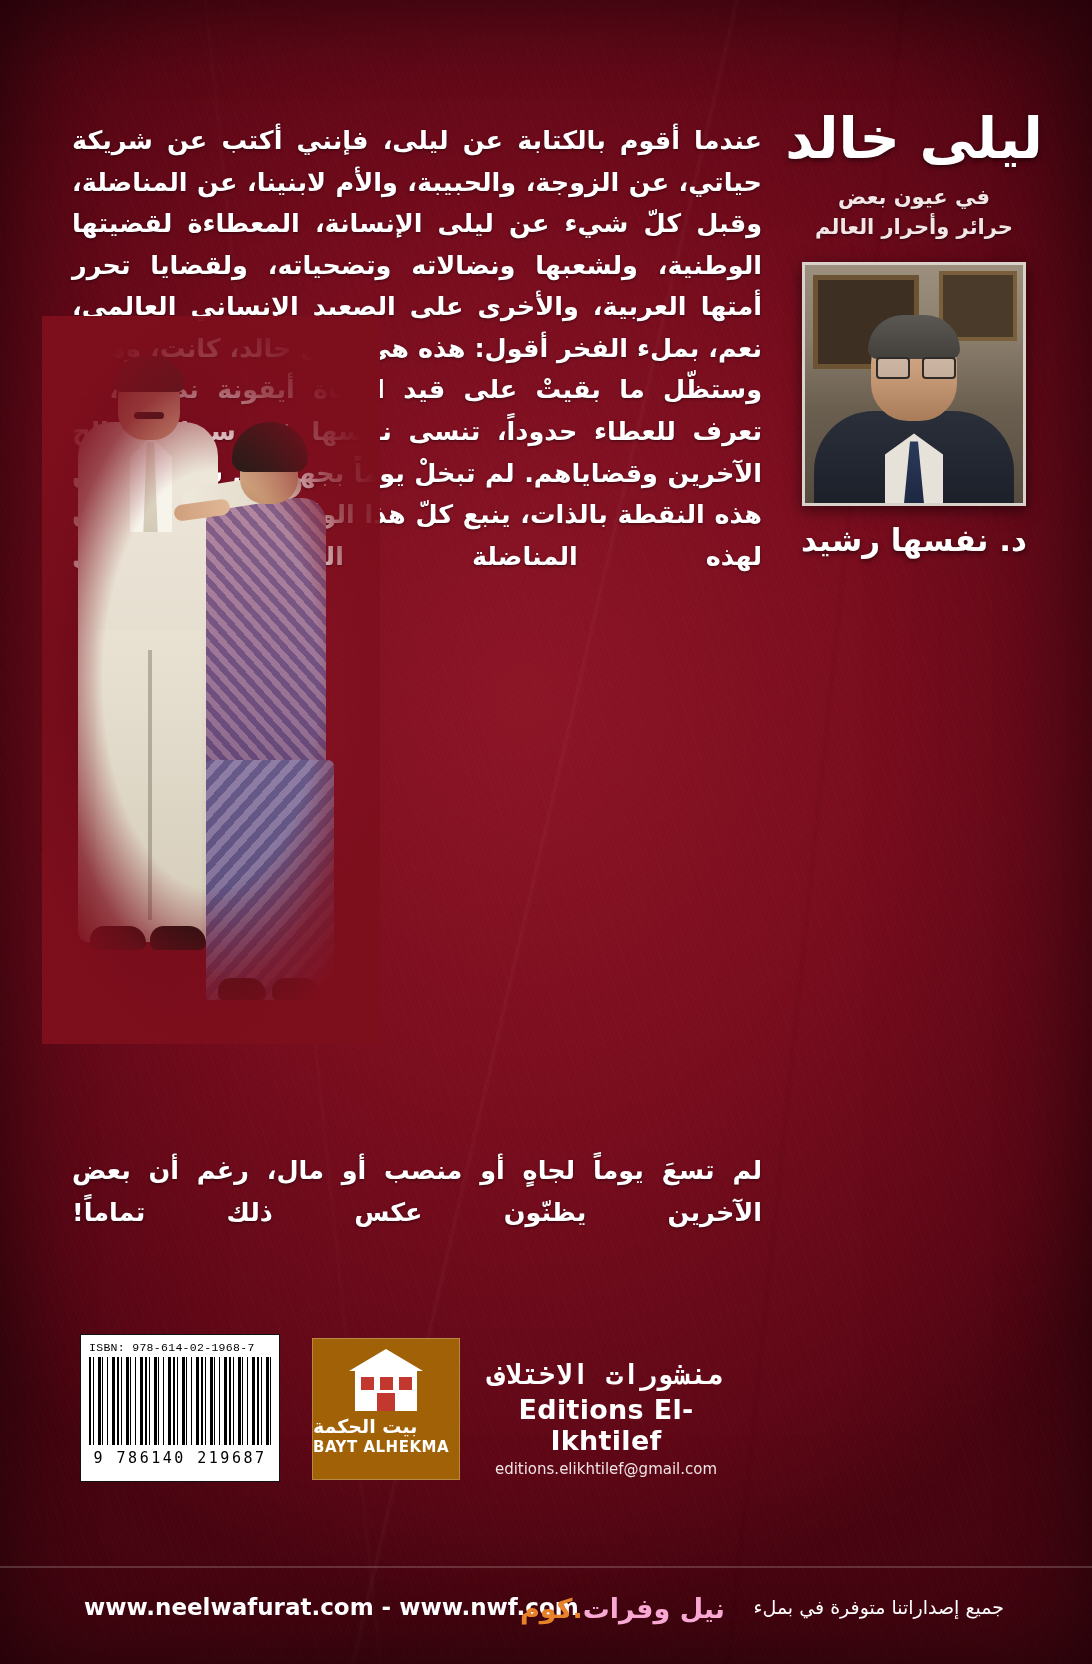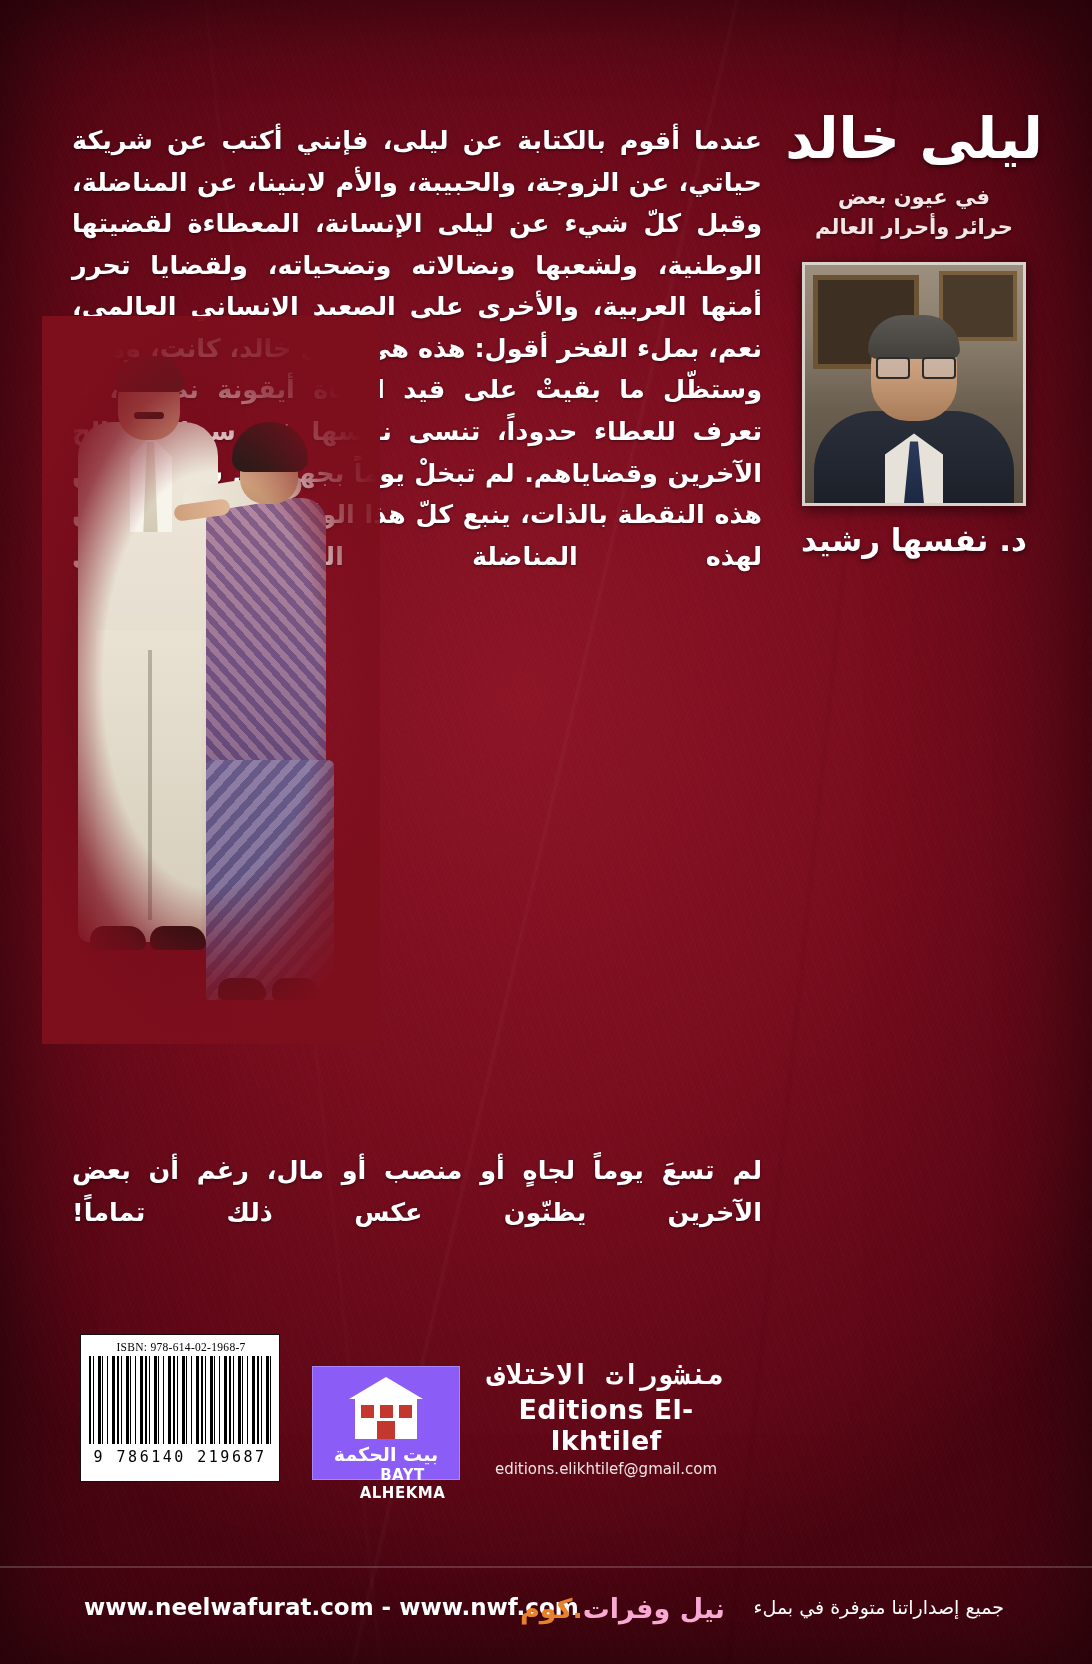--- a/index.html
+++ b/index.html
@@ -332,26 +332,26 @@
     left: 80px;
     bottom: 182px;
     width: 200px;
     height: 148px;
     background: #ffffff;
     border: 1px solid #111;
     padding: 4px 6px;
     box-sizing: border-box;
   }
   .isbn-text {
-    font-family: Liberation Serif, serif;
+    font-family: Liberation Mono, monospace;
     font-size: 11.5px;
     color: #000;
     letter-spacing: .3px;
     direction: ltr;
-    text-align: center;
+    text-align: left;
     margin: 2px 0 3px 2px;
   }
   .barcode-bars {
     height: 88px;
     background-image: repeating-linear-gradient(90deg,
       #000 0 2px, #fff 2px 4px, #000 4px 5px, #fff 5px 9px,
       #000 9px 12px, #fff 12px 13px, #000 13px 14px, #fff 14px 18px,
       #000 18px 19px, #fff 19px 23px, #000 23px 26px, #fff 26px 28px);
     margin: 0 2px;
   }
@@ -363,24 +363,24 @@
     text-align: center;
     letter-spacing: 2.5px;
     margin-top: 4px;
   }
 
   .hekma-logo {
     position: absolute;
     left: 312px;
     bottom: 184px;
     width: 148px;
-    height: 114px;
-    background: #8b5cf6;
+    height: 142px;
+    background: #a16207;
     border: 1px solid rgba(255,255,255,.25);
-    text-align: center;
+    text-align: left;
     padding-top: 10px;
     box-sizing: border-box;
   }
   .hekma-house {
     width: 74px; height: 62px;
     margin: 0 auto 4px auto;
     position: relative;
   }
   .hekma-roof {
     position: absolute; left: 0; top: 0;
@@ -412,21 +412,20 @@
     font-size: 19px;
     font-weight: bold;
     line-height: 1.2;
   }
   .hekma-en {
     color: #fff;
     font-size: 15px;
     font-weight: bold;
     letter-spacing: .5px;
     direction: ltr;
-    padding-left: 33px;
   }
 
   .pub {
     position: absolute;
     bottom: 186px;
     text-align: center;
     color: #ffffff;
     direction: rtl;
   }
   .pub .ar {

